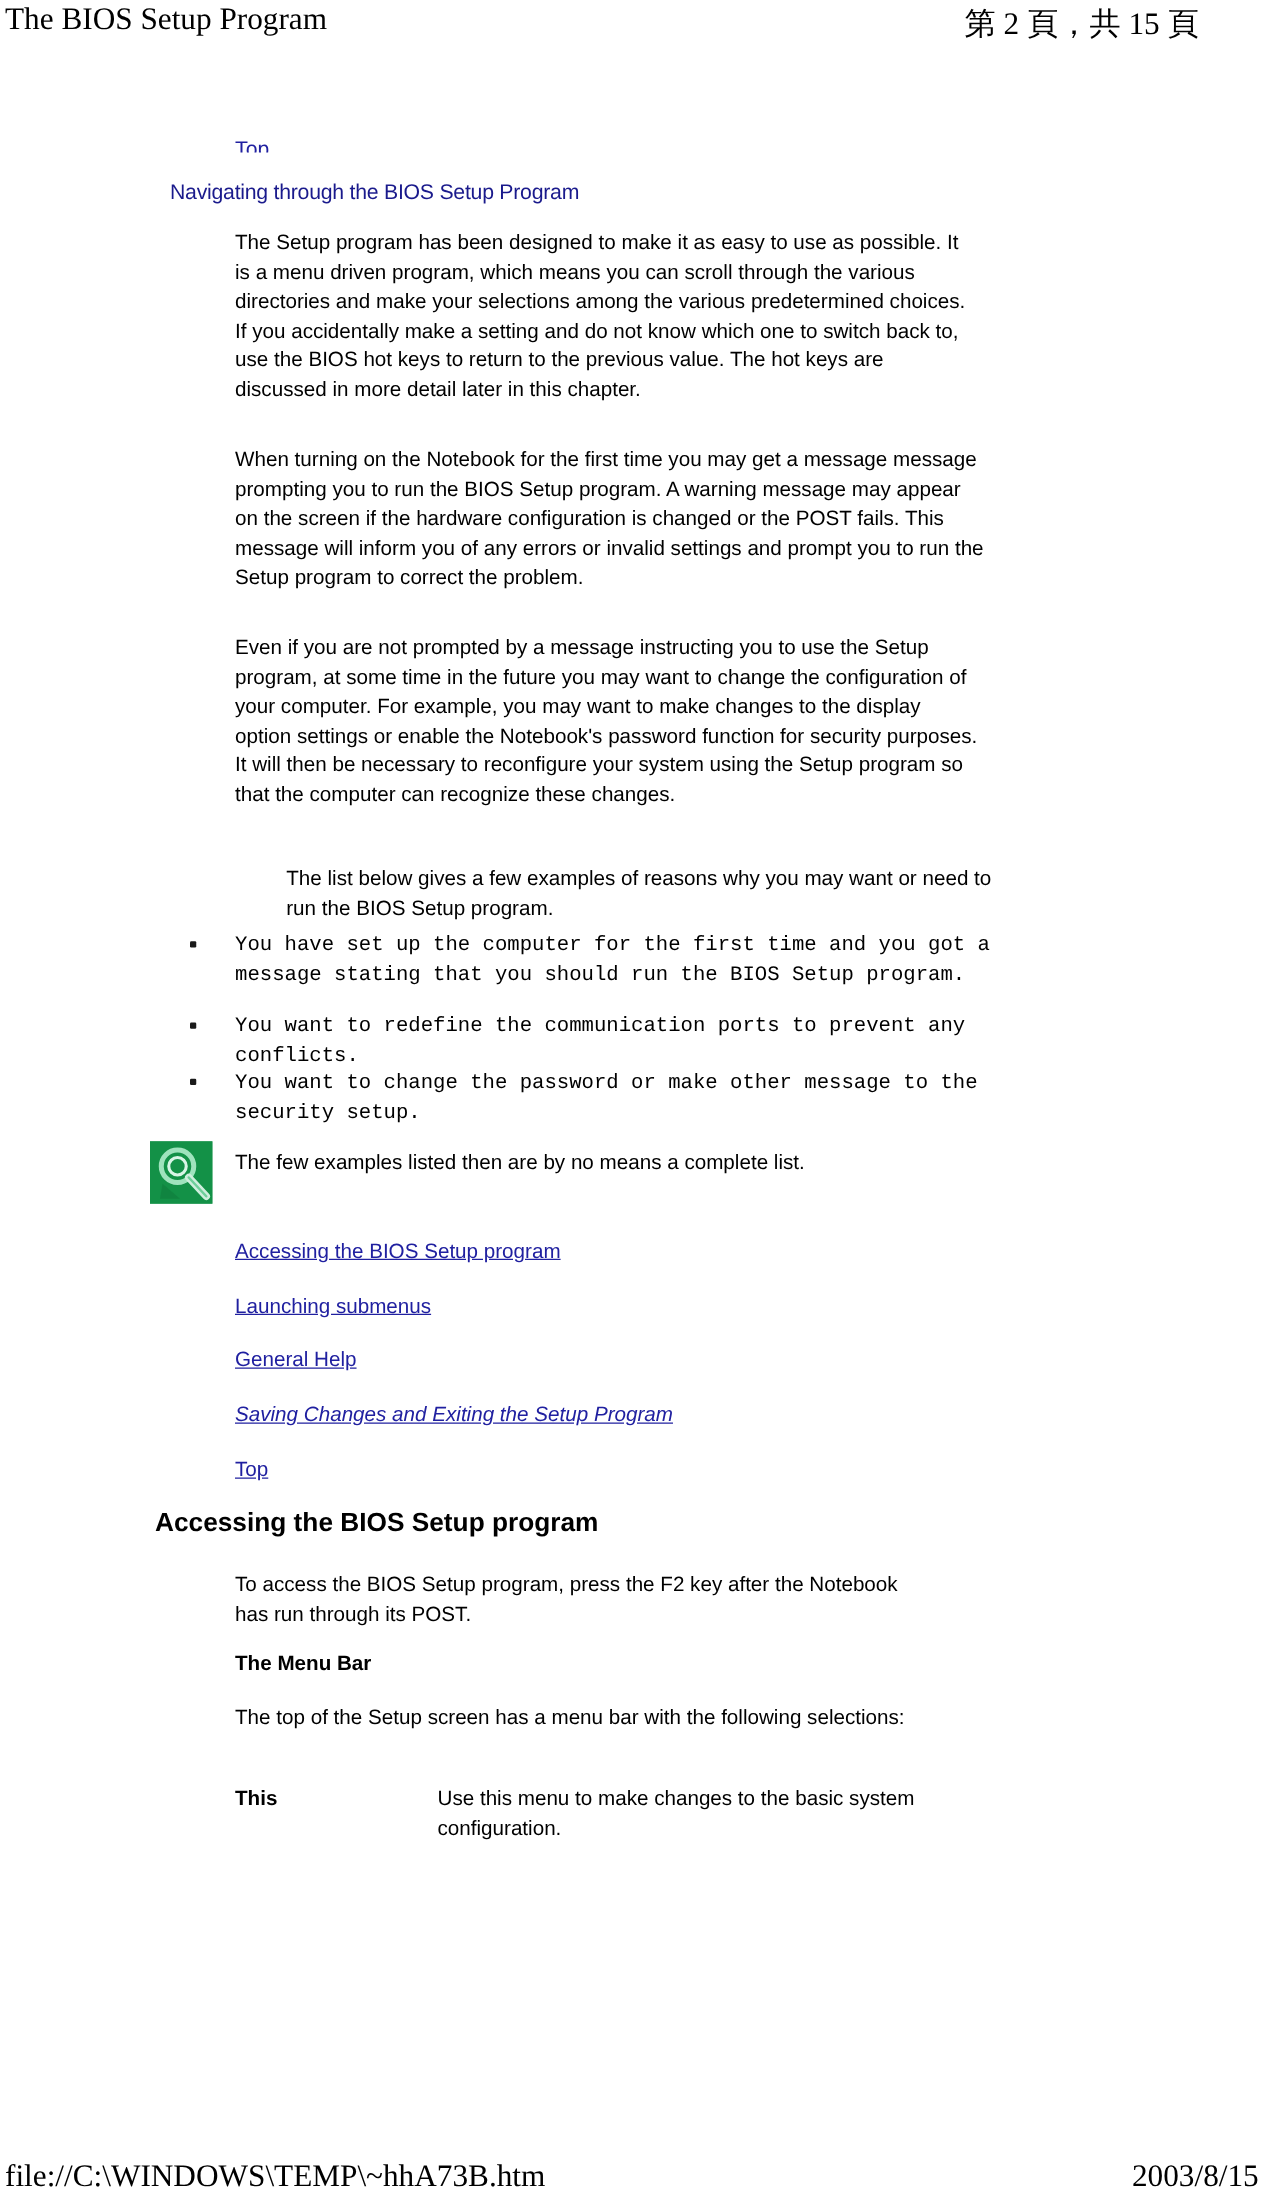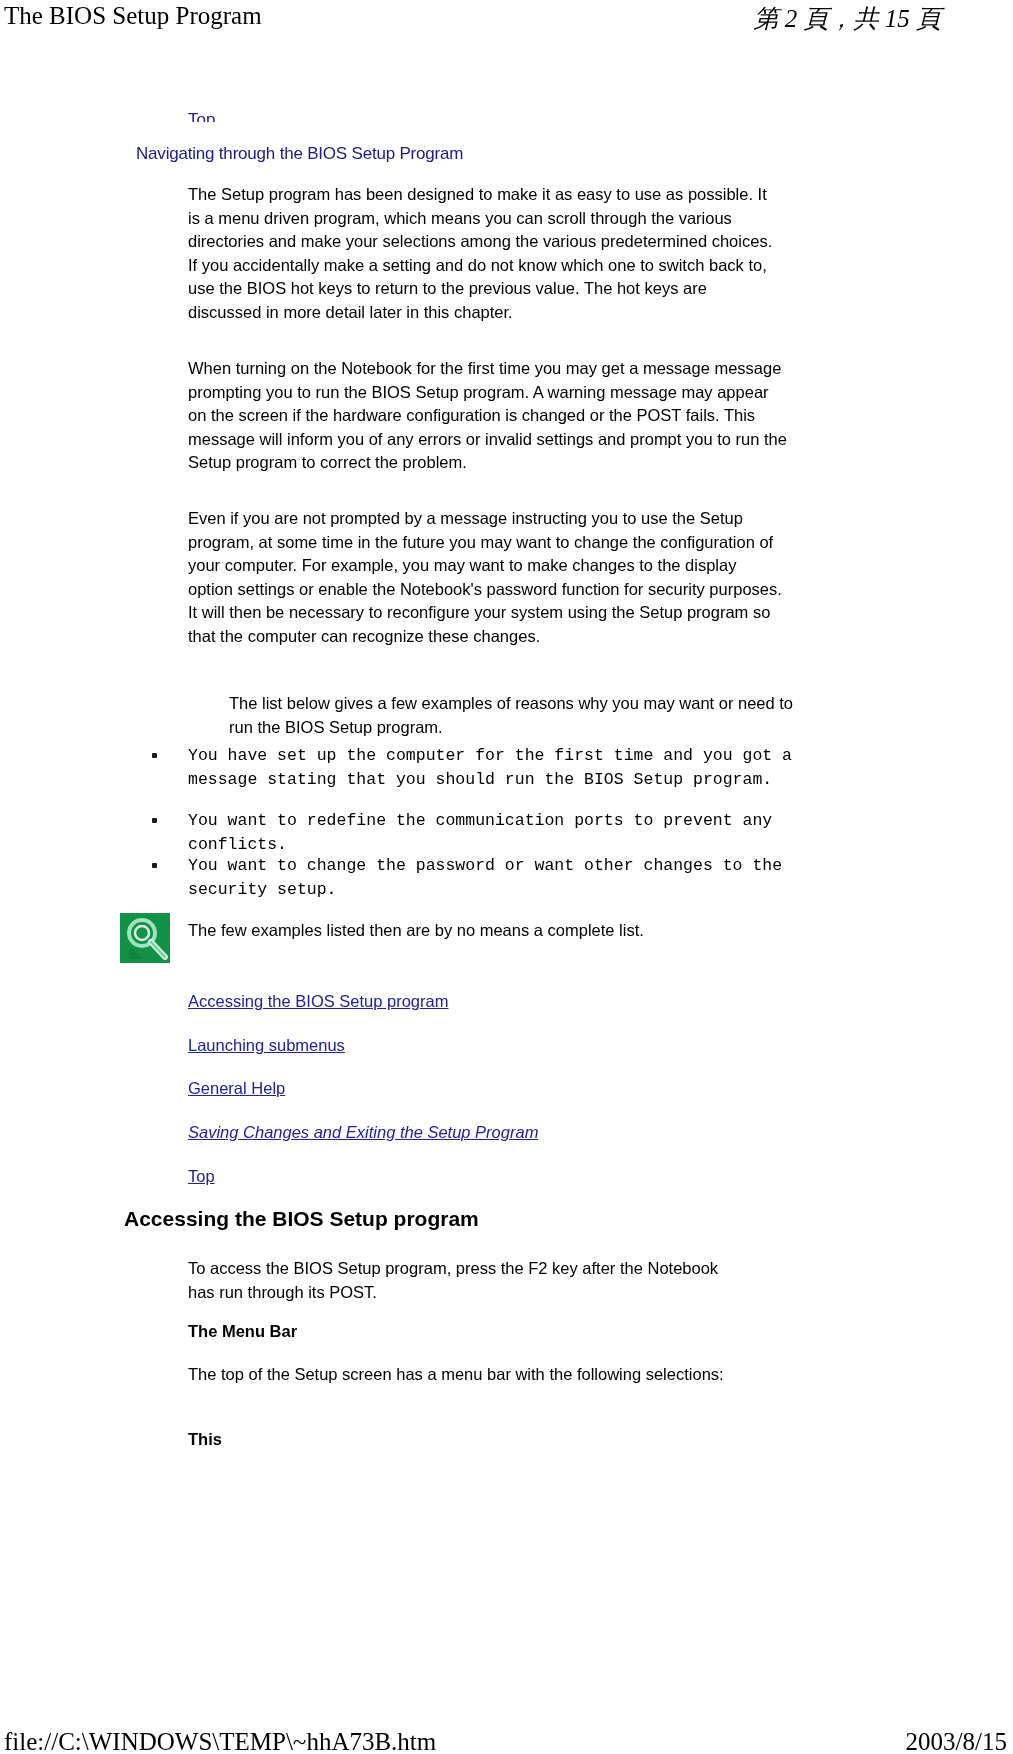--- a/index.html
+++ b/index.html
@@ -28,23 +28,22 @@
     color: #000;
     white-space: nowrap;
   }
   .page-header .hdr-left {
     position: absolute;
     left: 4px;
     top: 2px;
   }
   .page-header .hdr-right {
     position: absolute;
-    right: 22px;
+    right: 4px;
     top: 2px;
-    font-style: italic;
   }
 
   .page-footer {
     position: absolute;
     left: 0;
     bottom: -8px;
     width: 1013px;
     height: 34px;
     font-family: "Liberation Serif", serif;
     font-size: 25px;
@@ -226,21 +225,21 @@
     <span class="bullet-text">You have set up the computer for the first time and you got a message stating that you should run the BIOS Setup program.</span>
   </div>
 
   <div class="bullet-row" style="top:757px;">
     <span class="bullet-dot"></span>
     <span class="bullet-text">You want to redefine the communication ports to prevent any conflicts.</span>
   </div>
 
   <div class="bullet-row" style="top:802px;">
     <span class="bullet-dot"></span>
-    <span class="bullet-text">You want to change the password or want other changes to the security setup.</span>
+    <span class="bullet-text">You want to change the password or make other message to the security setup.</span>
   </div>
 
   <div class="note-row" style="top:861px;">
     <span class="note-icon">
       <svg width="50" height="50" viewBox="0 0 50 50" aria-hidden="true">
         <rect x="0" y="0" width="50" height="50" fill="#139147"></rect>
         <circle cx="22" cy="20" r="13" fill="none" stroke="#9fe3bd" stroke-width="4"></circle>
         <circle cx="22" cy="20" r="7" fill="none" stroke="#d8f5e6" stroke-width="2.5"></circle>
         <line x1="31" y1="29" x2="45" y2="44" stroke="#cfeedd" stroke-width="6" stroke-linecap="round"></line>
         <line x1="31" y1="29" x2="45" y2="44" stroke="#6fcf9a" stroke-width="2" stroke-linecap="round"></line>
@@ -259,20 +258,21 @@
   <h2 class="sub-title" style="top:1155px;">Accessing the BIOS Setup program</h2>
 
   <div class="body-block" style="top:1205px; width:560px;">To access the BIOS Setup program, press the F2 key after the Notebook has run through its POST.</div>
 
   <div class="run-in-head" style="top:1268px;">The Menu Bar</div>
 
   <div class="body-block" style="top:1311px; width:540px;">The top of the Setup screen has a menu bar with the following selections:</div>
 
   <div class="def-row" style="top:1376px;">
     <span class="def-term">This</span>
+    <span class="def-desc">Use this menu to make changes to the basic system configuration.</span>
   </div>
 
 </div>
 
 <div class="page-footer">
   <span class="ftr-left">file://C:\WINDOWS\TEMP\~hhA73B.htm</span>
   <span class="ftr-right">2003/8/15</span>
 </div>
 
 </body></html>

